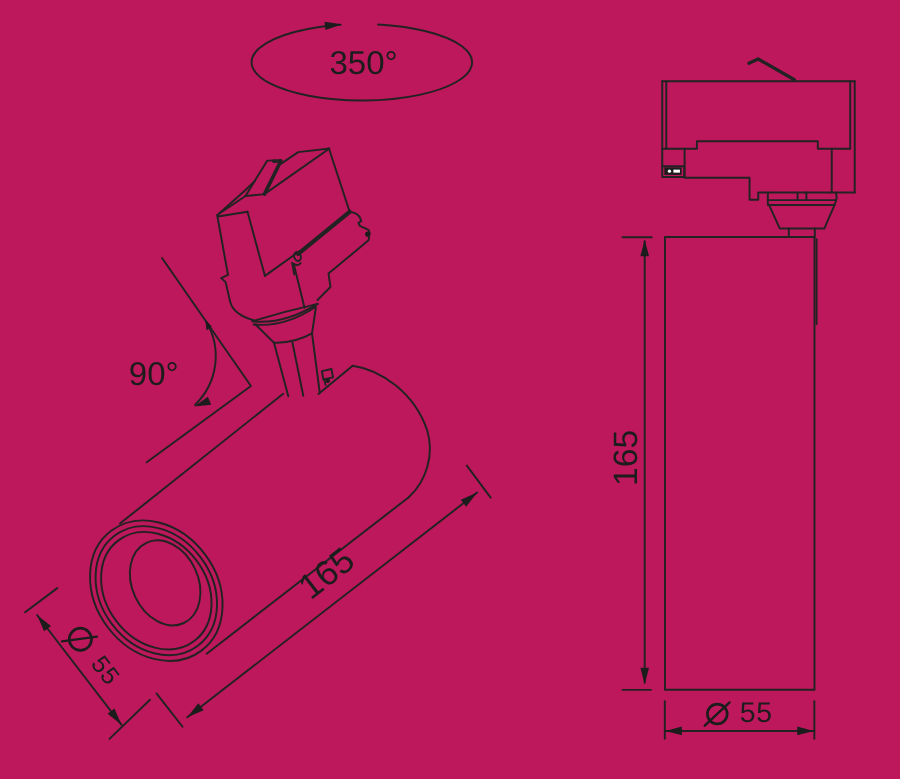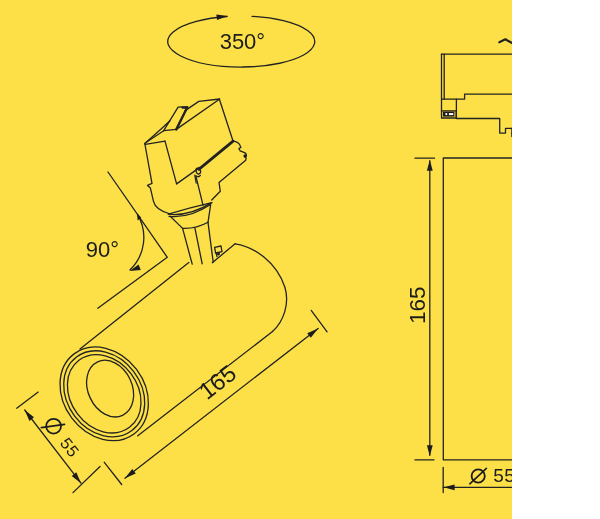--- a/index.html
+++ b/index.html
@@ -1,16 +1,16 @@
 <!DOCTYPE html>
 <html><head>
 <meta charset="utf-8">
 <style>
   html,body{margin:0;padding:0;background:#ffffff;}
-  .wrap{width:512px;height:519px;position:relative;overflow:hidden;background:#fde047;}
+  .wrap{width:600px;height:519px;position:relative;overflow:hidden;background:#be185d;}
   text{font-family:"Liberation Sans",sans-serif;fill:#1c1c1c;}
 </style>
 </head>
 <body>
 <div class="wrap">
 <svg width="600" height="519" viewBox="0 0 600 519" fill="none" stroke-linecap="round" stroke-linejoin="round">
 
   <g stroke="#222222" stroke-width="1.3">
     <path d="M 252 16.3 A 73.5 25.5 0 1 1 227.1 16.5"></path>
   </g>

